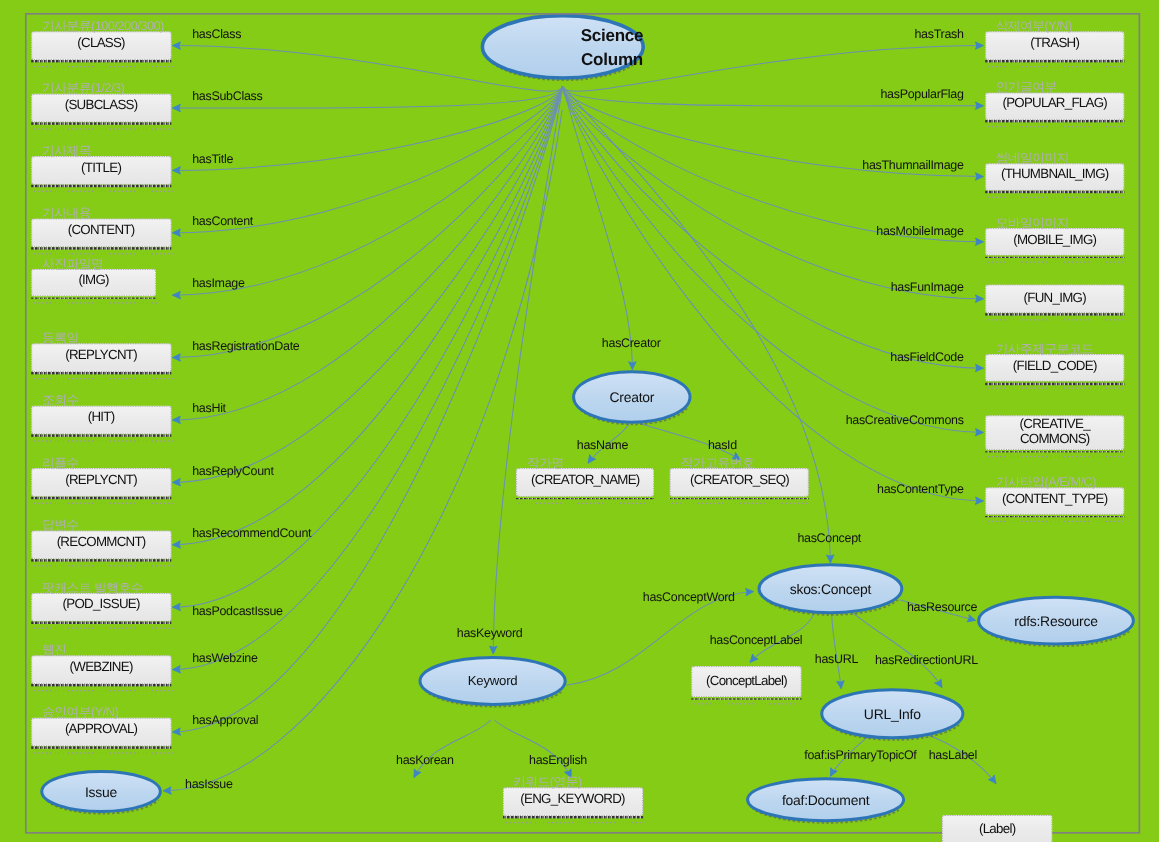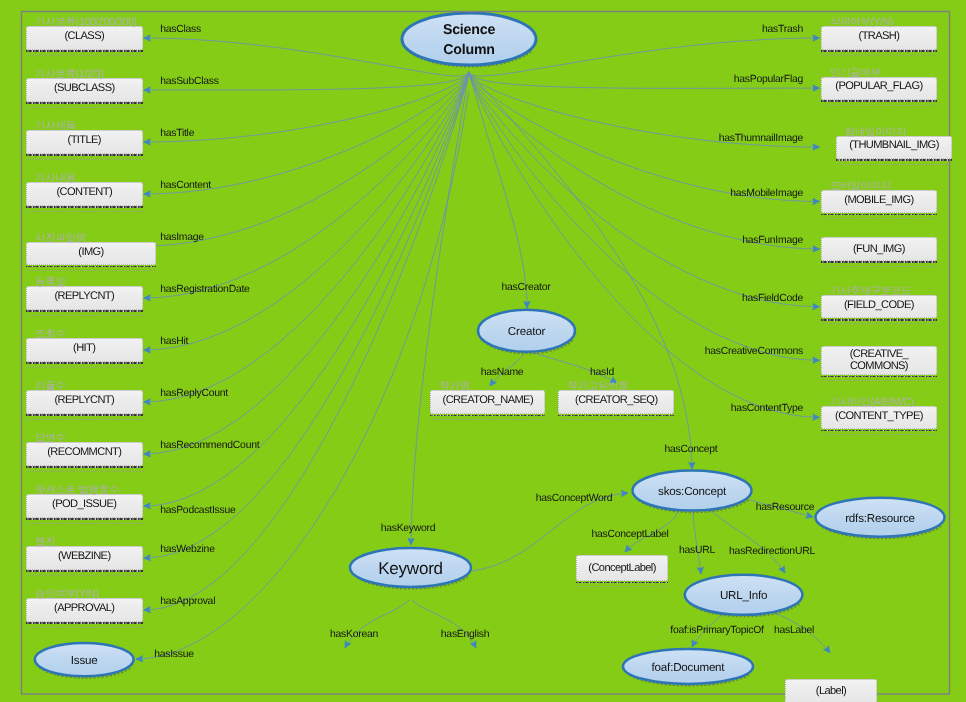--- a/index.html
+++ b/index.html
@@ -183,21 +183,21 @@
       <span class="en">(TITLE)</span>
       <span class="sh1"></span>
       <span class="sh2"></span>
     </div>
     <div class="nodebox up" style="left:26px;top:182.4px;width:116.5px;height:23.2px;">
       <span class="ko">기사내용</span>
       <span class="en">(CONTENT)</span>
       <span class="sh1"></span>
       <span class="sh2"></span>
     </div>
-    <div class="nodebox up" style="left:26px;top:242px;width:130px;height:23.2px;">
+    <div class="nodebox up" style="left:26px;top:224px;width:104px;height:23.2px;">
       <span class="ko">사진파일명</span>
       <span class="en">(IMG)</span>
       <span class="sh1"></span>
       <span class="sh2"></span>
     </div>
     <div class="nodebox up" style="left:26px;top:286.4px;width:116.5px;height:23.2px;">
       <span class="ko">등록일</span>
       <span class="en">(REPLYCNT)</span>
       <span class="sh1"></span>
       <span class="sh2"></span>
@@ -243,21 +243,21 @@
       <span class="en">(TRASH)</span>
       <span class="sh1"></span>
       <span class="sh2"></span>
     </div>
     <div class="nodebox up" style="left:820.7px;top:76.5px;width:116.5px;height:23.2px;">
       <span class="ko">인기글여부</span>
       <span class="en">(POPULAR_FLAG)</span>
       <span class="sh1"></span>
       <span class="sh2"></span>
     </div>
-    <div class="nodebox up" style="left:820.7px;top:135.5px;width:116.5px;height:23.2px;margin-left:15px;">
+    <div class="nodebox up" style="left:820.7px;top:135.5px;width:116.5px;height:23.2px;">
       <span class="ko">썸네일이미지</span>
       <span class="en">(THUMBNAIL_IMG)</span>
       <span class="sh1"></span>
       <span class="sh2"></span>
     </div>
     <div class="nodebox up" style="left:820.7px;top:189.9px;width:116.5px;height:23.2px;">
       <span class="ko">모바일이미지</span>
       <span class="en">(MOBILE_IMG)</span>
       <span class="sh1"></span>
       <span class="sh2"></span>
@@ -290,34 +290,40 @@
       <span class="en">(CREATOR_NAME)</span>
       <span class="sh1"></span>
       <span class="sh2"></span>
     </div>
     <div class="nodebox up" style="left:558.3px;top:390.1px;width:116px;height:24.2px;">
       <span class="ko">작가고유번호</span>
       <span class="en">(CREATOR_SEQ)</span>
       <span class="sh1"></span>
       <span class="sh2"></span>
     </div>
+    <div class="nodebox up" style="left:418.6px;top:655.5px;width:117.1px;height:24px;">
+      <span class="ko">키워드(영문)</span>
+      <span class="en">(ENG_KEYWORD)</span>
+      <span class="sh1"></span>
+      <span class="sh2"></span>
+    </div>
     <div class="nodebox" style="left:575.7px;top:555.1px;width:92.8px;height:26.2px;">
       <span class="en">(ConceptLabel)</span>
       <span class="sh1"></span>
       <span class="sh2"></span>
     </div>
     <div class="nodebox" style="left:784.6px;top:679px;width:92.8px;height:24.6px;">
       <span class="en">(Label)</span>
       <span class="sh1"></span>
       <span class="sh2"></span>
     </div>
-    <div class="ell-label" style="left:402px;top:20.3px;width:134px;font-size:14.2px;line-height:20px;letter-spacing:-0.2px;font-weight:700;">Science
+    <div class="ell-label" style="left:402px;top:20.3px;width:134px;font-size:14.2px;line-height:20px;letter-spacing:-0.2px;font-weight:700;padding-left:41px;">Science
 Column</div>
     <div class="ell-label" style="left:478px;top:323.4px;width:97px;font-size:11.6px;line-height:17.4px;letter-spacing:-0.2px;">Creator</div>
-    <div class="ell-label" style="left:350px;top:560.1px;width:121px;font-size:17px;line-height:17.4px;letter-spacing:-0.2px;">Keyword</div>
+    <div class="ell-label" style="left:350px;top:560.1px;width:121px;font-size:11px;line-height:17.4px;letter-spacing:-0.2px;">Keyword</div>
     <div class="ell-label" style="left:632.5px;top:483.2px;width:119px;font-size:11.6px;line-height:17.4px;letter-spacing:-0.2px;">skos:Concept</div>
     <div class="ell-label" style="left:815.5px;top:509.8px;width:129px;font-size:11.6px;line-height:17.4px;letter-spacing:-0.2px;">rdfs:Resource</div>
     <div class="ell-label" style="left:684.8px;top:587.4px;width:117.6px;font-size:11.6px;line-height:17.4px;letter-spacing:-0.2px;">URL_Info</div>
     <div class="ell-label" style="left:623px;top:659px;width:130px;font-size:11.6px;line-height:17.4px;letter-spacing:-0.2px;">foaf:Document</div>
     <div class="ell-label" style="left:34.8px;top:652.2px;width:98.8px;font-size:11.6px;line-height:17.4px;letter-spacing:-0.2px;">Issue</div>
     <div class="edgelabel anchor-l" style="left:160.2px;top:29px">hasClass</div>
     <div class="edgelabel anchor-l" style="left:160.2px;top:81px">hasSubClass</div>
     <div class="edgelabel anchor-l" style="left:160.2px;top:133px">hasTitle</div>
     <div class="edgelabel anchor-l" style="left:160.2px;top:185px">hasContent</div>
     <div class="edgelabel anchor-l" style="left:160.2px;top:237px">hasImage</div>

